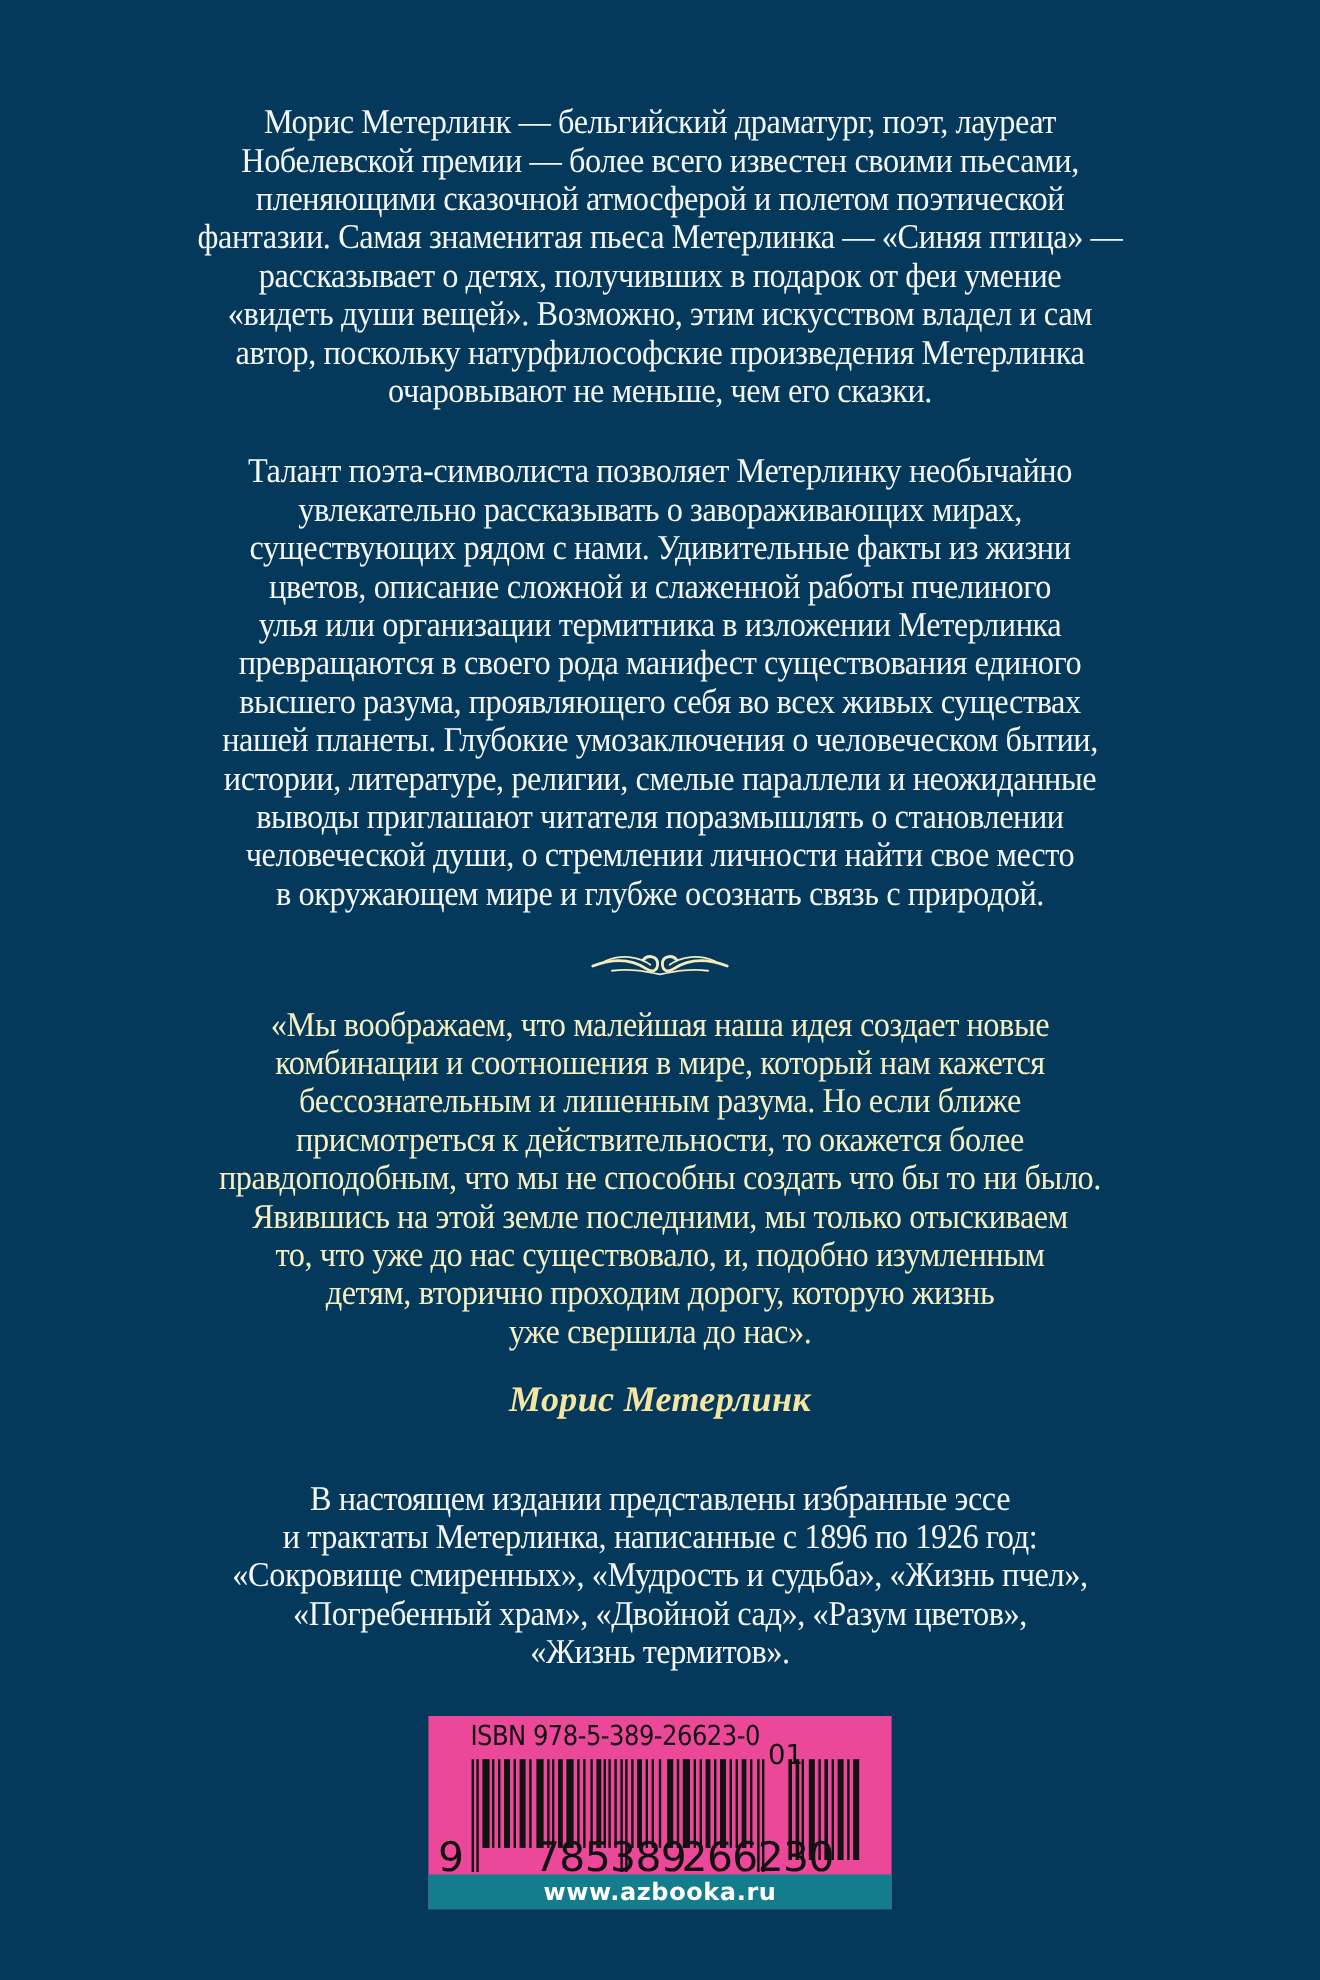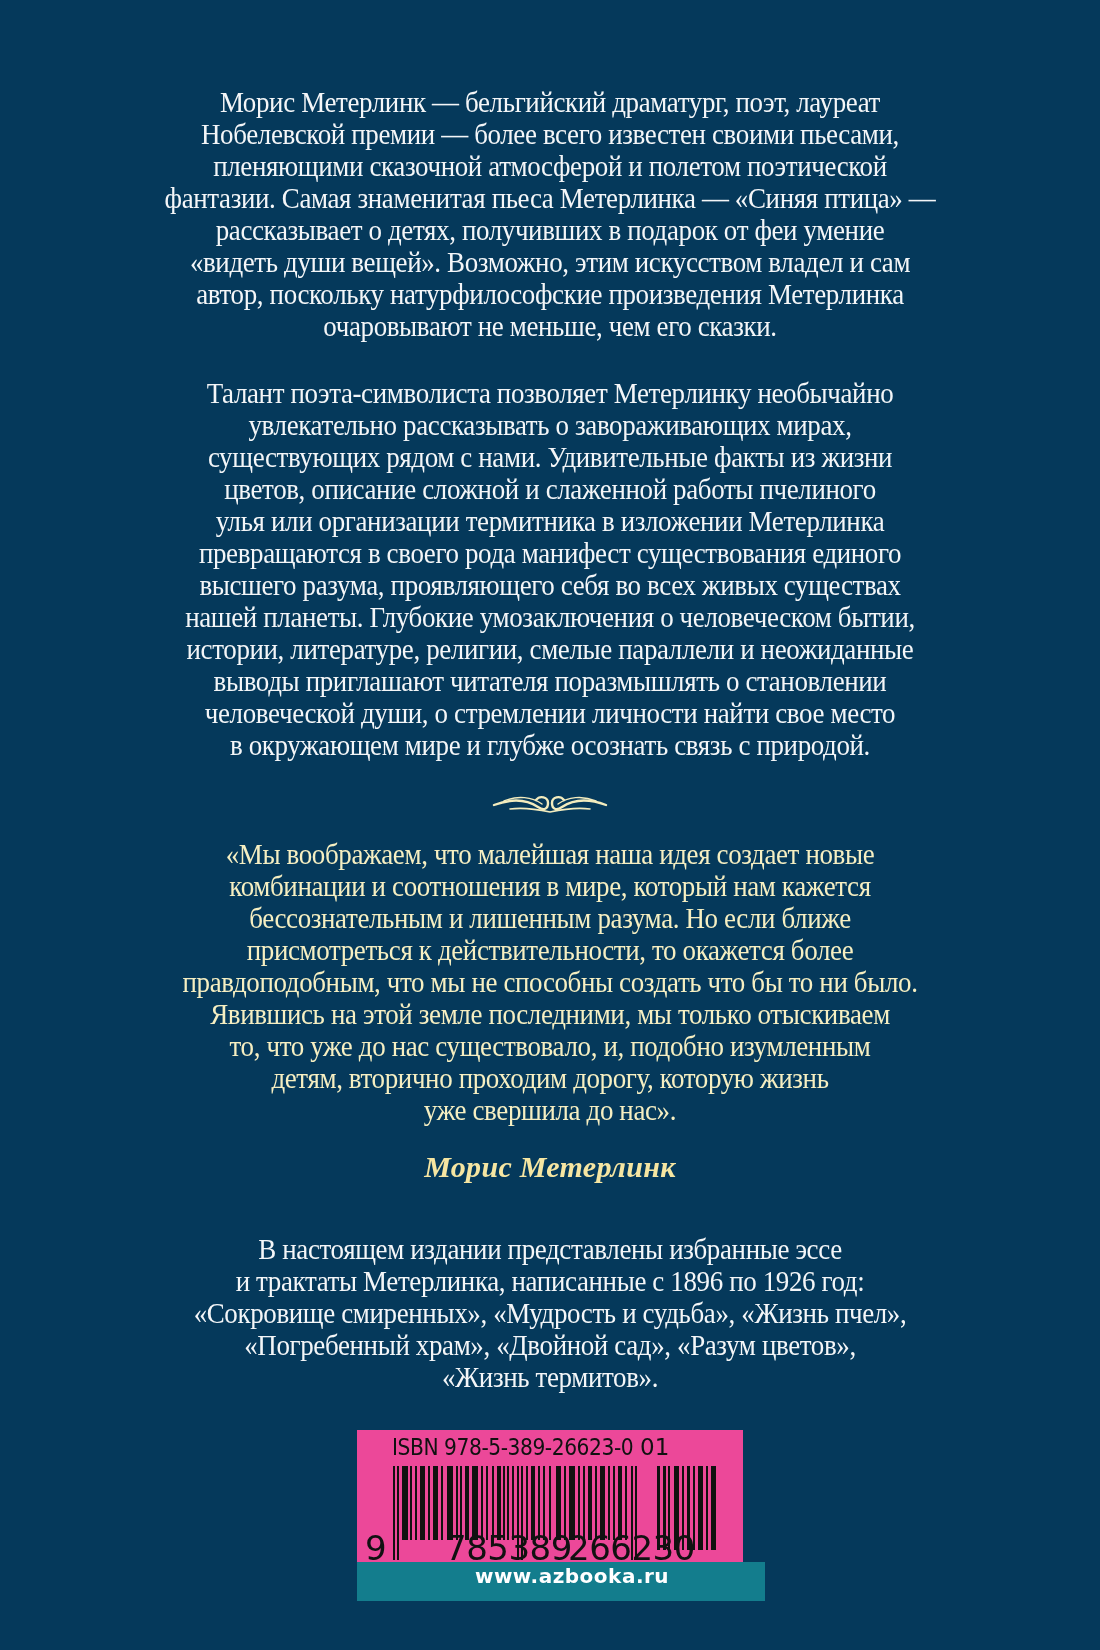--- a/index.html
+++ b/index.html
@@ -66,21 +66,21 @@
     font-size: 23px;
     color: #111;
     letter-spacing: -0.5px;
     transform: scaleX(0.88);
     transform-origin: 0 0;
     white-space: nowrap;
   }
   .addon-text {
     position: absolute;
     left: 283px;
-    top: 4px;
+    top: 20px;
     font-family: "DejaVu Sans", "Liberation Sans", sans-serif;
     font-size: 23px;
     color: #111;
     letter-spacing: 0px;
     text-align: right;
   }
   .bars {
     position: absolute;
     left: 0;
     top: 0;
@@ -96,30 +96,29 @@
     color: #111;
     white-space: nowrap;
     letter-spacing: 0px;
   }
   .ean-digits span { position: absolute; top: 0; }
   .url-strip {
     position: absolute;
     left: 0;
     top: 132px;
     width: 386px;
-    height: 39px;
+    height: 29px;
     background: #137d8d;
     color: #ffffff;
     font-family: "DejaVu Sans", "Liberation Sans", sans-serif;
     font-weight: bold;
     font-size: 20px;
     line-height: 29px;
     text-align: center;
     letter-spacing: 0.5px;
-    padding-left: 22px;
   }
 </style>
 </head>
 <body>
 
 <div class="block para" style="top:86px;">
   <span class="line">Морис Метерлинк — бельгийский драматург, поэт, лауреат</span>
   <span class="line">Нобелевской премии — более всего известен своими пьесами,</span>
   <span class="line">пленяющими сказочной атмосферой и полетом поэтической</span>
   <span class="line">фантазии. Самая знаменитая пьеса Метерлинка — «Синяя птица» —</span>

